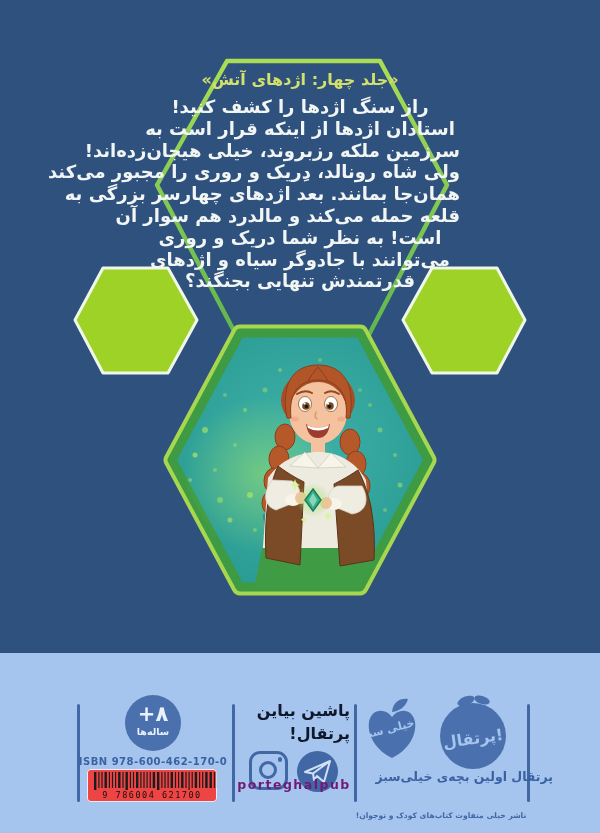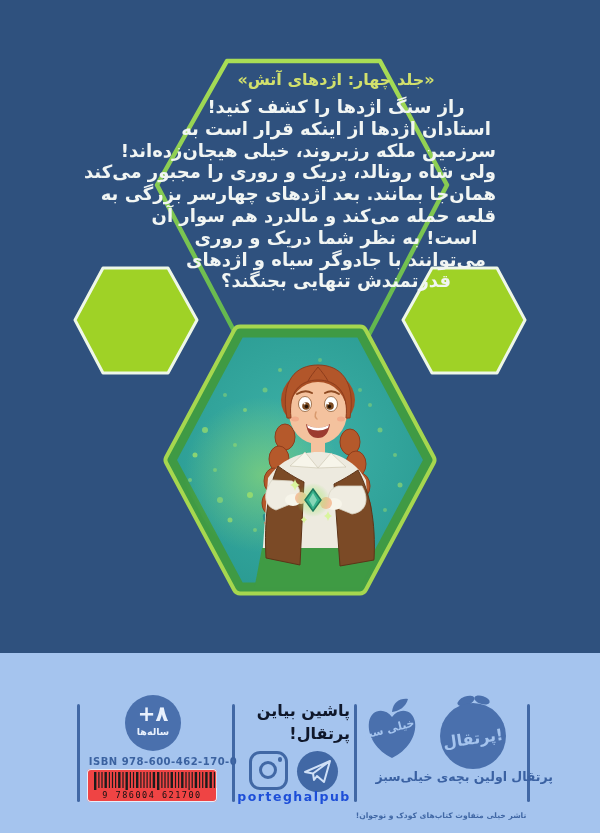--- a/index.html
+++ b/index.html
@@ -1,43 +1,43 @@
 <!DOCTYPE html>
 <html><head>
 <meta charset="utf-8">
 <style>
   html,body{margin:0;padding:0;}
   body{width:600px;height:833px;position:relative;overflow:hidden;background:#2f517e;
        font-family:"DejaVu Sans",sans-serif;}
   #bg-art{position:absolute;left:0;top:0;z-index:0;}
   
-  .blurb{position:absolute;left:140px;top:70px;width:320px;z-index:2;direction:rtl;text-align:center;margin-left:36px;}
+  .blurb{position:absolute;left:140px;top:70px;width:320px;z-index:2;direction:rtl;text-align:center;}
   .blurb-title{font-size:16px;font-weight:bold;color:#d2e06c;margin-bottom:7px;}
   .blurb-line{font-size:18px;font-weight:bold;color:#f1f5f3;line-height:21.8px;white-space:nowrap;}
   
   .footer{position:absolute;left:0;top:653px;width:600px;height:180px;background:#a5c4ee;z-index:3;}
   .vdiv{position:absolute;width:2.5px;height:98px;top:51px;background:#4168a5;border-radius:2px;}
   .age-badge{position:absolute;left:125px;top:42px;width:56px;height:56px;border-radius:50%;
              background:#4a70ad;color:#e9f1fd;text-align:center;}
   .age-plus{display:block;font-size:21px;font-weight:bold;line-height:26px;margin-top:6px;direction:ltr;}
   .age-label{display:block;font-size:9.5px;font-weight:bold;line-height:10px;direction:rtl;}
   .isbn{position:absolute;left:78px;top:103px;width:150px;text-align:center;font-size:10px;
-        letter-spacing:.5px;color:#3b62a0;font-weight:bold;margin-left:10px;}
+        letter-spacing:.5px;color:#3b62a0;font-weight:bold;}
   .barcode{position:absolute;left:87px;top:116px;width:130px;height:33px;background:#ef4444;
            border-radius:4px;box-shadow:0 0 0 1px #e8eef9 inset;}
   .barcode-digits{position:absolute;left:0;top:21px;width:130px;text-align:center;
                   font-family:"DejaVu Sans Mono",monospace;font-size:8.5px;color:#111;letter-spacing:1.5px;}
   .social-call{position:absolute;left:238px;top:46px;width:112px;text-align:right;direction:rtl;
                font-size:16px;font-weight:bold;color:#0f172a;line-height:23px;}
   .insta{position:absolute;left:249px;top:98px;width:33px;height:33px;border:3.5px solid #4168a5;border-radius:11px;}
   .insta-lens{position:absolute;left:7px;top:7px;width:12px;height:12px;border:3.5px solid #4168a5;border-radius:50%;}
   .insta-dot{position:absolute;right:3px;top:3px;width:4.5px;height:4.5px;border-radius:50%;background:#4168a5;}
   .telegram{position:absolute;left:297px;top:98px;width:41px;height:41px;border-radius:50%;background:#4168a5;}
-  .handle{position:absolute;left:232px;top:136px;width:124px;text-align:center;font-size:12.5px;
-          font-weight:bold;letter-spacing:1.5px;color:#1d4ed8;}
+  .handle{position:absolute;left:232px;top:124px;width:124px;text-align:center;font-size:12.5px;
+          font-weight:bold;letter-spacing:1.5px;color:#701a75;}
   .pub-tagline{position:absolute;left:353px;top:116px;width:176px;direction:rtl;
                font-size:12.5px;font-weight:bold;color:#3a61a2;white-space:nowrap;margin-left:24px;}
   .pub-sub{position:absolute;left:353px;top:134px;width:176px;text-align:center;direction:rtl;
            font-size:7.6px;font-weight:bold;color:#4168a5;white-space:nowrap;margin-top:24px;}
   .logo-green{position:absolute;left:363px;top:42px;}
   .logo-orange{position:absolute;left:433px;top:40px;}
 </style>
 </head>
 <body>
 

